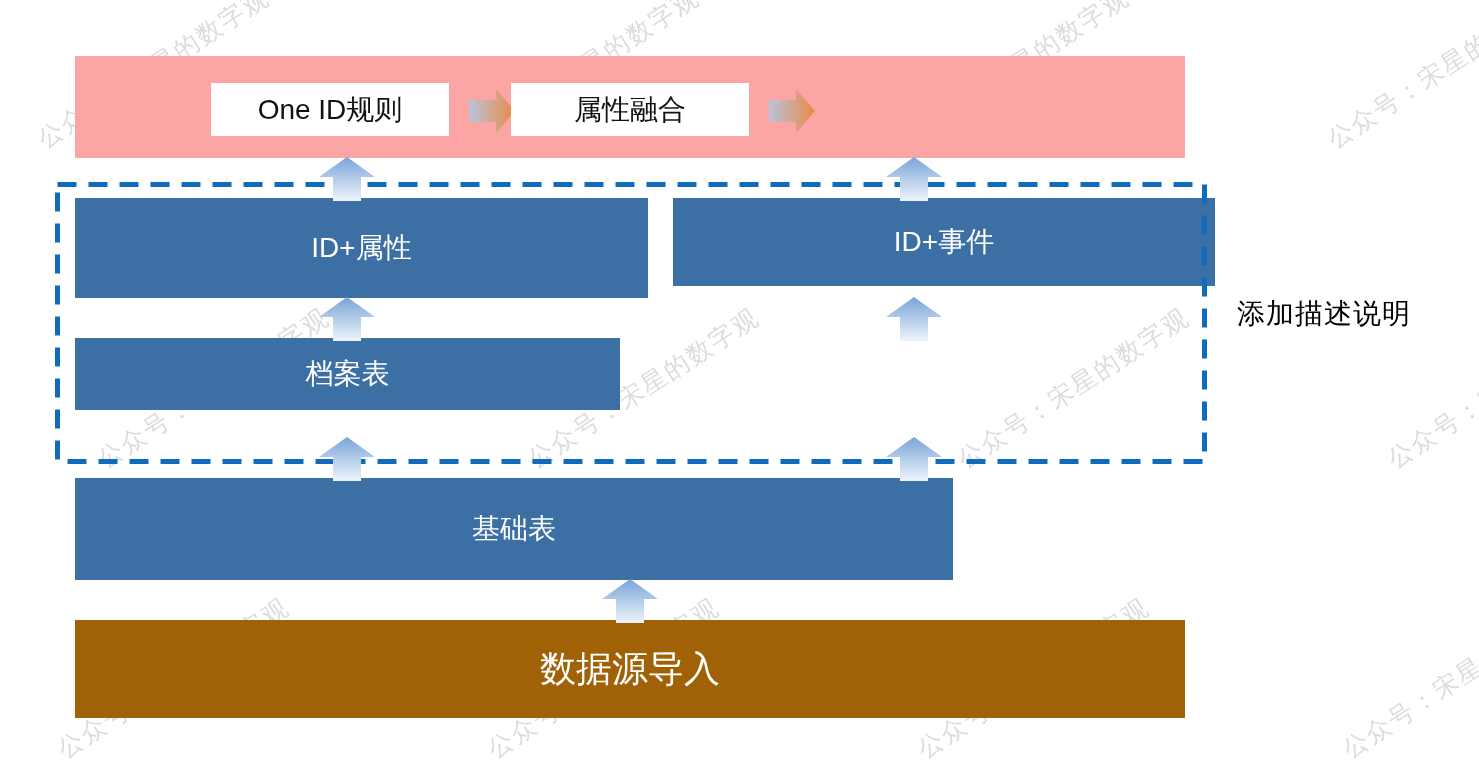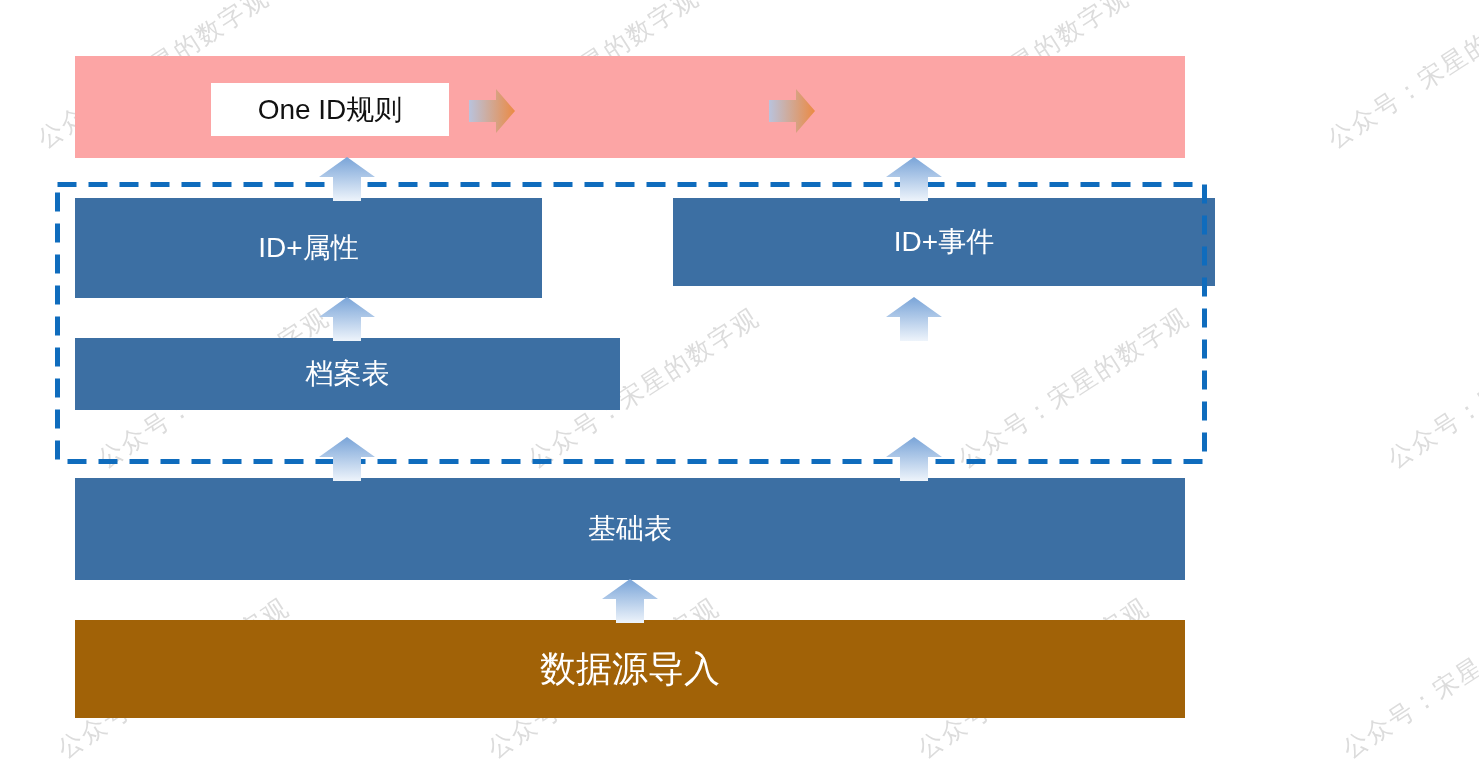--- a/index.html
+++ b/index.html
@@ -96,41 +96,45 @@
     <rect x="57.5" y="184.5" width="1147" height="277" fill="none" stroke="#0f6cbd" stroke-width="5" stroke-dasharray="19 12"></rect>
   </svg>
 
   <div class="abs topbar">
     <div class="step-box" style="left:136px">
       <span>One ID规则</span>
     </div>
     <svg class="flow-arrow" style="left:394px" viewBox="0 0 46 44">
       <polygon points="0,11 27,11 27,0 46,22 27,44 27,33 0,33" fill="url(#gradRight)"></polygon>
     </svg>
+    <div class="step-box" style="left:436px">
+      <span>属性融合</span>
+    </div>
     <svg class="flow-arrow" style="left:694px" viewBox="0 0 46 44">
       <polygon points="0,11 27,11 27,0 46,22 27,44 27,33 0,33" fill="url(#gradRight)"></polygon>
     </svg>
   </div>
 
-  <div class="abs blue-box" style="left:75px;top:198px;width:467px;height:100px">
+  <div class="abs blue-box" style="left:75px;top:198px;width:573px;height:100px">
     <span>ID+属性</span>
   </div>
   <div class="abs blue-box" style="left:673px;top:198px;width:542px;height:88px">
     <span>ID+事件</span>
   </div>
   <div class="abs blue-box" style="left:75px;top:338px;width:545px;height:72px">
     <span>档案表</span>
   </div>
-  <div class="abs blue-box" style="left:75px;top:478px;width:1110px;height:102px">
+  <div class="abs blue-box" style="left:75px;top:478px;width:878px;height:102px">
     <span>基础表</span>
   </div>
   <div class="abs gray-box" style="left:75px;top:620px;width:1110px;height:98px">
     <span>数据源导入</span>
   </div>
 
+  <div class="abs annotation">添加描述说明</div>
 
 <svg class="abs up-arrow" width="56" height="44" viewBox="0 0 56 44" style="left: 319px; top: 157px;">
       <polygon points="28,0 56,20 42,20 42,44 14,44 14,20 0,20" fill="url(#gradUp)"></polygon>
     </svg>
     <svg class="abs up-arrow" width="56" height="44" viewBox="0 0 56 44" style="left: 886px; top: 157px;">
       <polygon points="28,0 56,20 42,20 42,44 14,44 14,20 0,20" fill="url(#gradUp)"></polygon>
     </svg>
     <svg class="abs up-arrow" width="56" height="44" viewBox="0 0 56 44" style="left: 319px; top: 297px;">
       <polygon points="28,0 56,20 42,20 42,44 14,44 14,20 0,20" fill="url(#gradUp)"></polygon>
     </svg>

